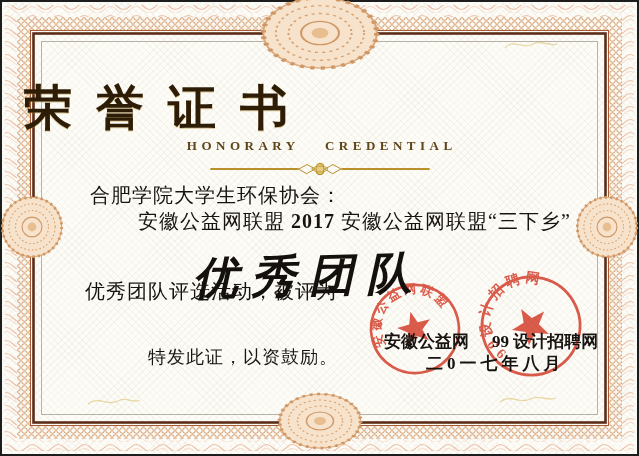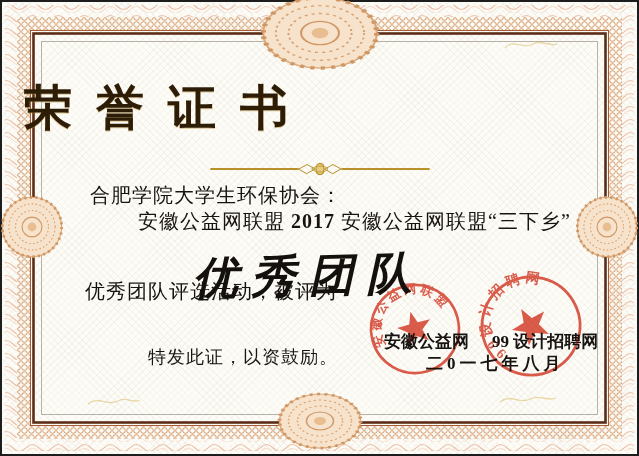--- a/index.html
+++ b/index.html
@@ -103,20 +103,21 @@
       <polygon fill="#d8402e" transform="translate(59,59) scale(1.15)" points="0,-17 4.11,-5.66 16.17,-5.25 6.66,2.16 9.99,13.75 0,7 -9.99,13.75 -6.66,2.16 -16.17,-5.25 -4.11,-5.66"></polygon>
       <path id="arcR" d="M 27,73 A 38,38 0 1 1 91,73" fill="none"></path>
       <text font-size="14" font-weight="bold" fill="#d8402e" letter-spacing="4" font-family="'Liberation Serif',serif">
         <textPath href="#arcR" startOffset="4">99设计招聘网</textPath>
       </text>
     </g>
   </svg>
 
   <div class="txt title">荣誉证书</div>
 
+  <div class="txt subtitle">HONORARY CREDENTIAL</div>
 
   <svg class="divider" width="230" height="20" viewBox="0 0 230 20">
     <g stroke="#b8912c" fill="none" stroke-linecap="round">
       <path d="M6,10 H93" stroke-width="1.8"></path>
       <path d="M137,10 H224" stroke-width="1.8"></path>
       <path d="M94,10 l8,-4.5 8,4.5 -8,4.5 Z" stroke-width="1"></path>
       <path d="M120,10 l8,-4.5 8,4.5 -8,4.5 Z" stroke-width="1"></path>
       <path d="M111,10 c0,-7.5 8,-7.5 8,0 c0,7.5 -8,7.5 -8,0 Z" stroke-width="1.2" fill="#e7cc7e"></path>
       <path d="M107,10 c3,-4 13,-4 16,0 c-3,4 -13,4 -16,0 Z" stroke-width="0.8"></path>
     </g>

